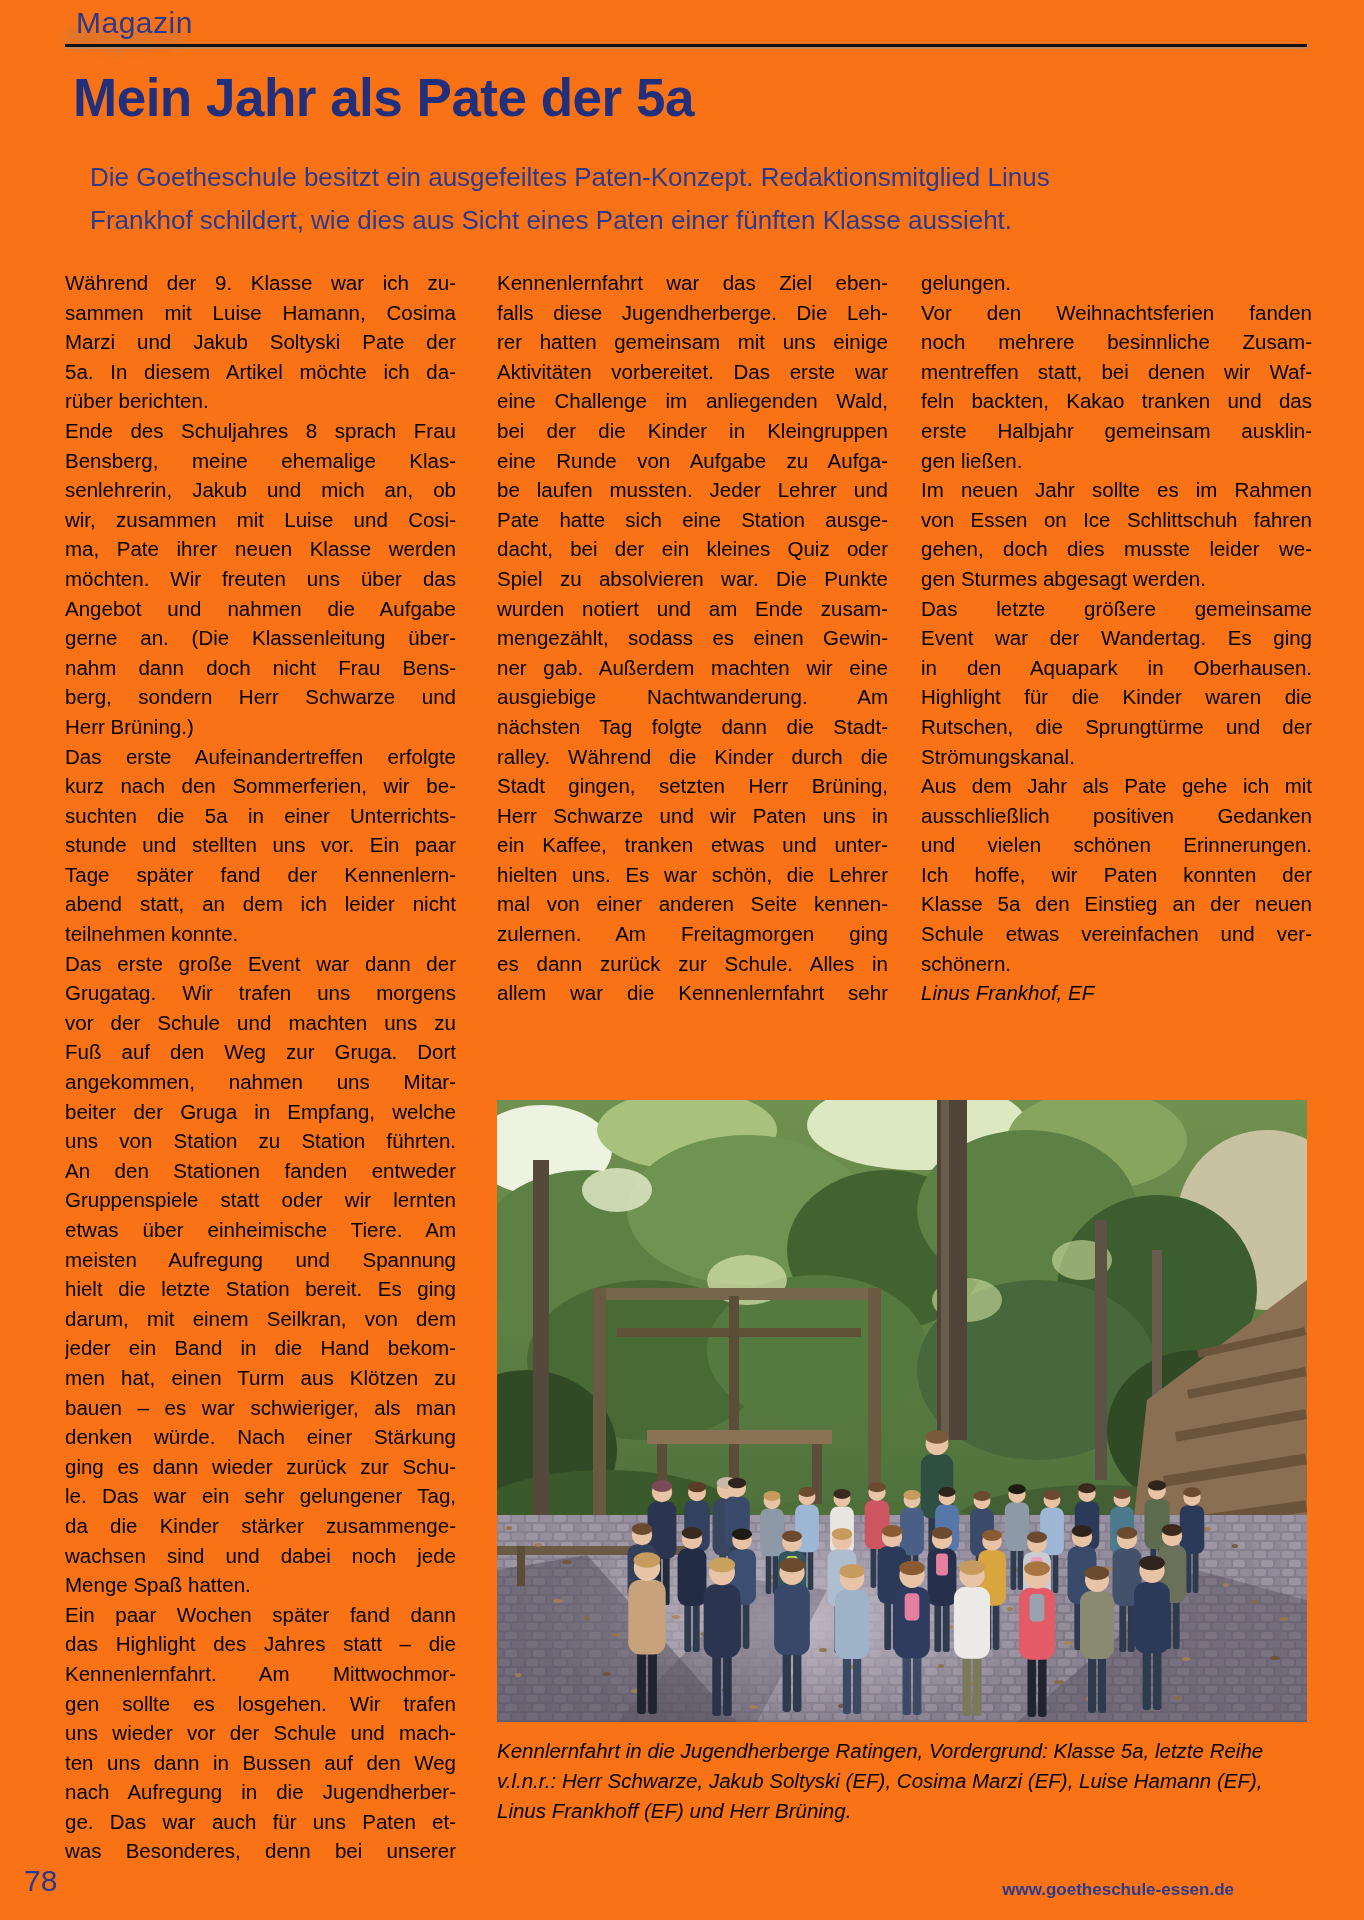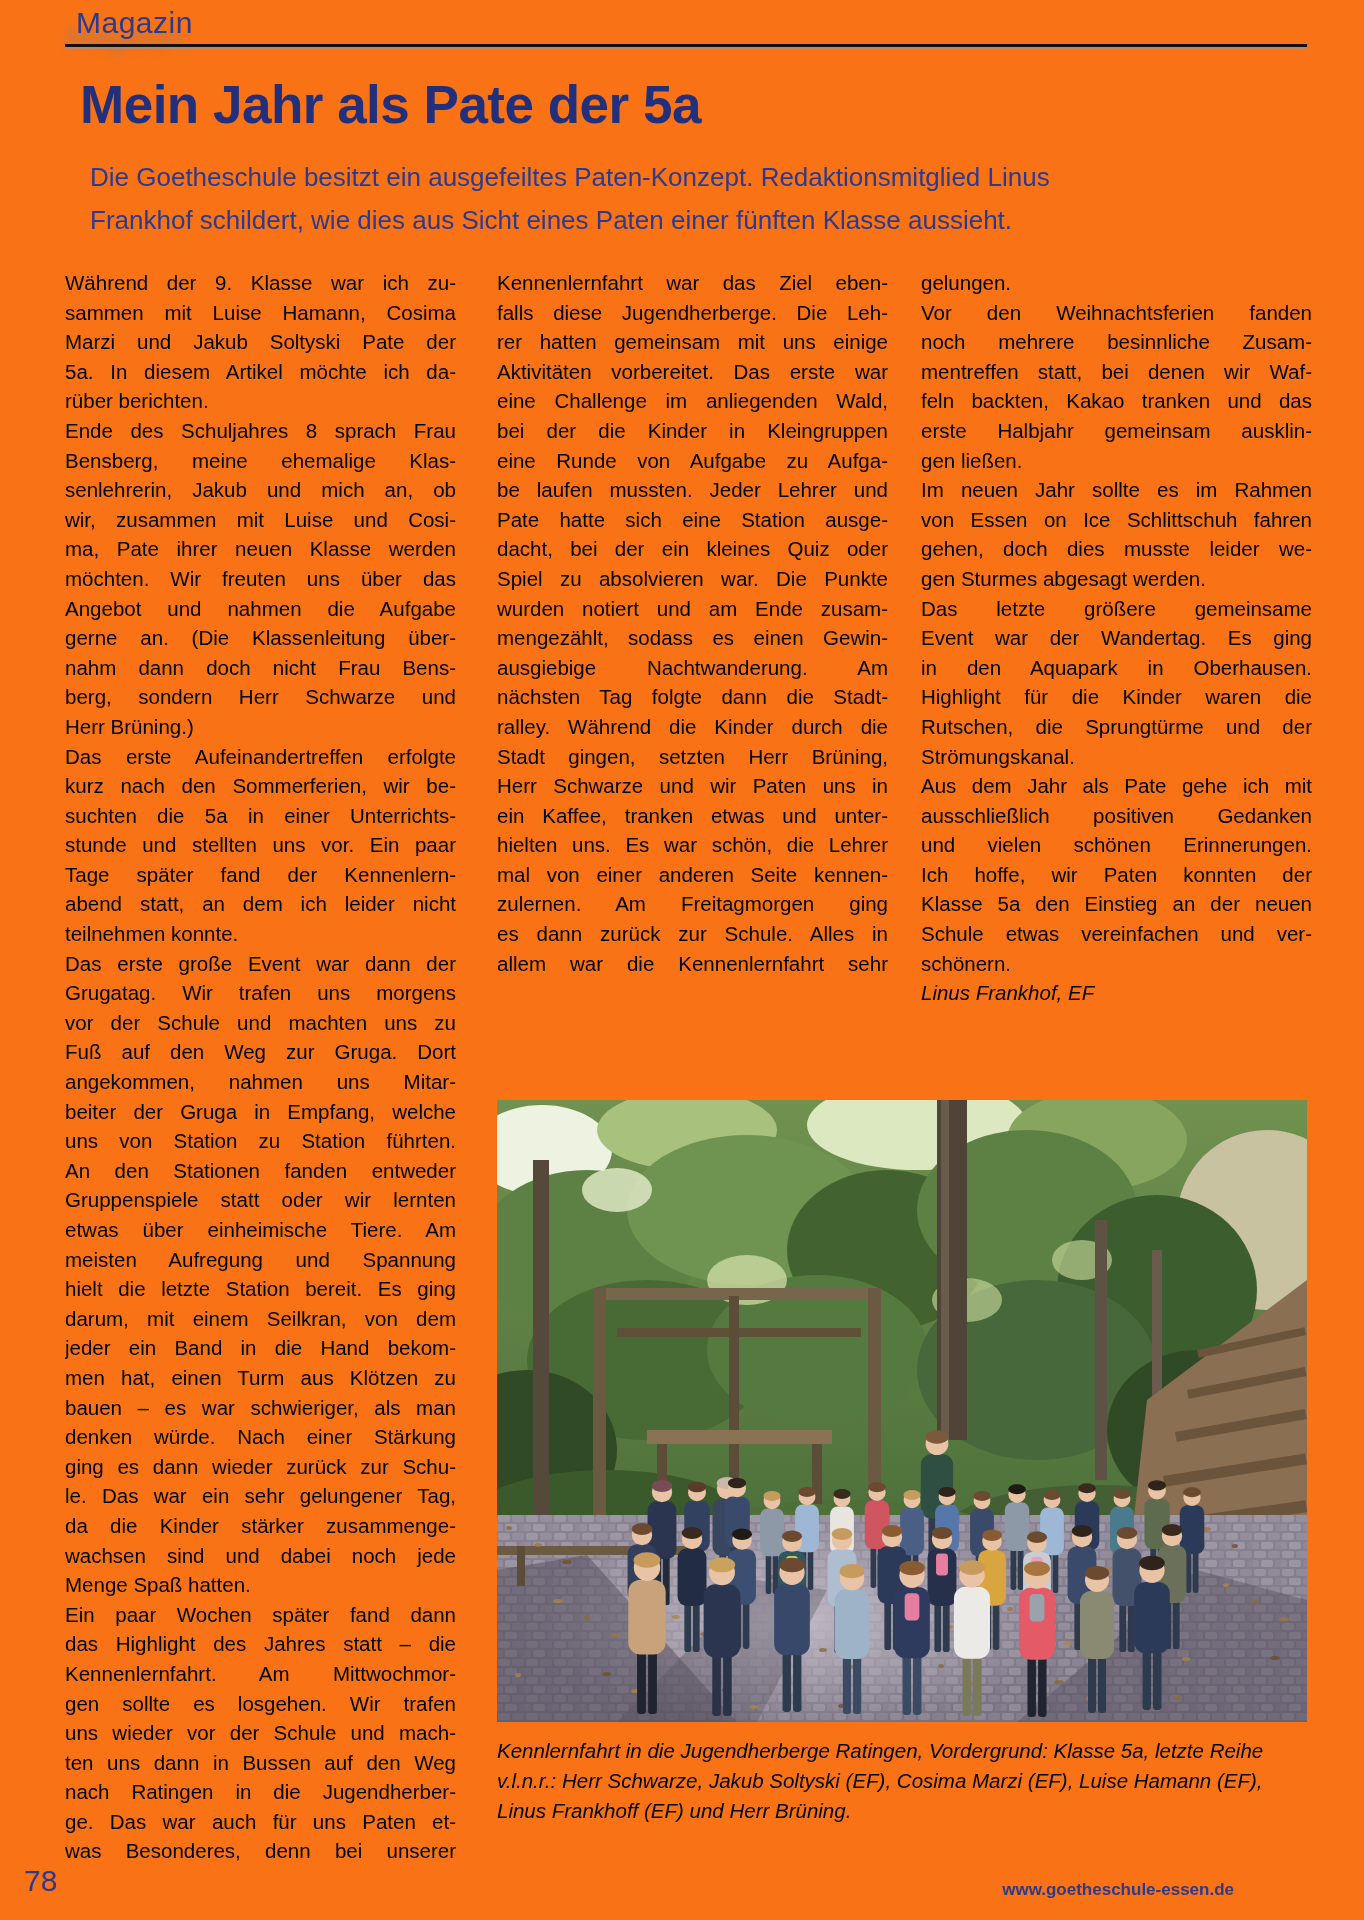--- a/index.html
+++ b/index.html
@@ -35,21 +35,21 @@
   #site-url{position:absolute;right:130px;top:1880px;font-size:17px;font-weight:bold;color:#2c3a8c;text-align:right;}
 </style>
 </head>
 <body>
 
 <div id="page">
 
   <div id="section-label">Magazin</div>
   <div id="head-rule"></div>
 
-  <h1 id="article-title" style="margin:16px;">Mein Jahr als Pate der 5a</h1>
+  <h1 id="article-title" style="margin:9px;">Mein Jahr als Pate der 5a</h1>
 
   <div class="sub-line" style="top:162px;">Die Goetheschule besitzt ein ausgefeiltes Paten-Konzept. Redaktionsmitglied Linus</div>
   <div class="sub-line" style="top:205px;">Frankhof schildert, wie dies aus Sicht eines Paten einer fünften Klasse aussieht.</div>
 
   <div id="col-0" class="col">
       <div class="bline jst">Während der 9. Klasse war ich zu-</div>
       <div class="bline jst">sammen mit Luise Hamann, Cosima</div>
       <div class="bline jst">Marzi und Jakub Soltyski Pate der</div>
       <div class="bline jst">5a. In diesem Artikel möchte ich da-</div>
       <div class="bline">rüber berichten.</div>
@@ -92,38 +92,39 @@
       <div class="bline jst">le. Das war ein sehr gelungener Tag,</div>
       <div class="bline jst">da die Kinder stärker zusammenge-</div>
       <div class="bline jst">wachsen sind und dabei noch jede</div>
       <div class="bline">Menge Spaß hatten.</div>
       <div class="bline jst">Ein paar Wochen später fand dann</div>
       <div class="bline jst">das Highlight des Jahres statt – die</div>
       <div class="bline jst">Kennenlernfahrt. Am Mittwochmor-</div>
       <div class="bline jst">gen sollte es losgehen. Wir trafen</div>
       <div class="bline jst">uns wieder vor der Schule und mach-</div>
       <div class="bline jst">ten uns dann in Bussen auf den Weg</div>
-      <div class="bline jst">nach Ratingen in die Jugendherber-</div>
+      <div class="bline jst">nach Aufregung in die Jugendherber-</div>
       <div class="bline jst">ge. Das war auch für uns Paten et-</div>
       <div class="bline jst">was Besonderes, denn bei unserer</div>
     </div>
   <div id="col-1" class="col">
       <div class="bline jst">Kennenlernfahrt war das Ziel eben-</div>
       <div class="bline jst">falls diese Jugendherberge. Die Leh-</div>
       <div class="bline jst">rer hatten gemeinsam mit uns einige</div>
       <div class="bline jst">Aktivitäten vorbereitet. Das erste war</div>
       <div class="bline jst">eine Challenge im anliegenden Wald,</div>
       <div class="bline jst">bei der die Kinder in Kleingruppen</div>
       <div class="bline jst">eine Runde von Aufgabe zu Aufga-</div>
       <div class="bline jst">be laufen mussten. Jeder Lehrer und</div>
       <div class="bline jst">Pate hatte sich eine Station ausge-</div>
       <div class="bline jst">dacht, bei der ein kleines Quiz oder</div>
       <div class="bline jst">Spiel zu absolvieren war. Die Punkte</div>
       <div class="bline jst">wurden notiert und am Ende zusam-</div>
       <div class="bline jst">mengezählt, sodass es einen Gewin-</div>
+      <div class="bline jst">ner gab. Außerdem machten wir eine</div>
       <div class="bline jst">ausgiebige Nachtwanderung. Am</div>
       <div class="bline jst">nächsten Tag folgte dann die Stadt-</div>
       <div class="bline jst">ralley. Während die Kinder durch die</div>
       <div class="bline jst">Stadt gingen, setzten Herr Brüning,</div>
       <div class="bline jst">Herr Schwarze und wir Paten uns in</div>
       <div class="bline jst">ein Kaffee, tranken etwas und unter-</div>
       <div class="bline jst">hielten uns. Es war schön, die Lehrer</div>
       <div class="bline jst">mal von einer anderen Seite kennen-</div>
       <div class="bline jst">zulernen. Am Freitagmorgen ging</div>
       <div class="bline jst">es dann zurück zur Schule. Alles in</div>

